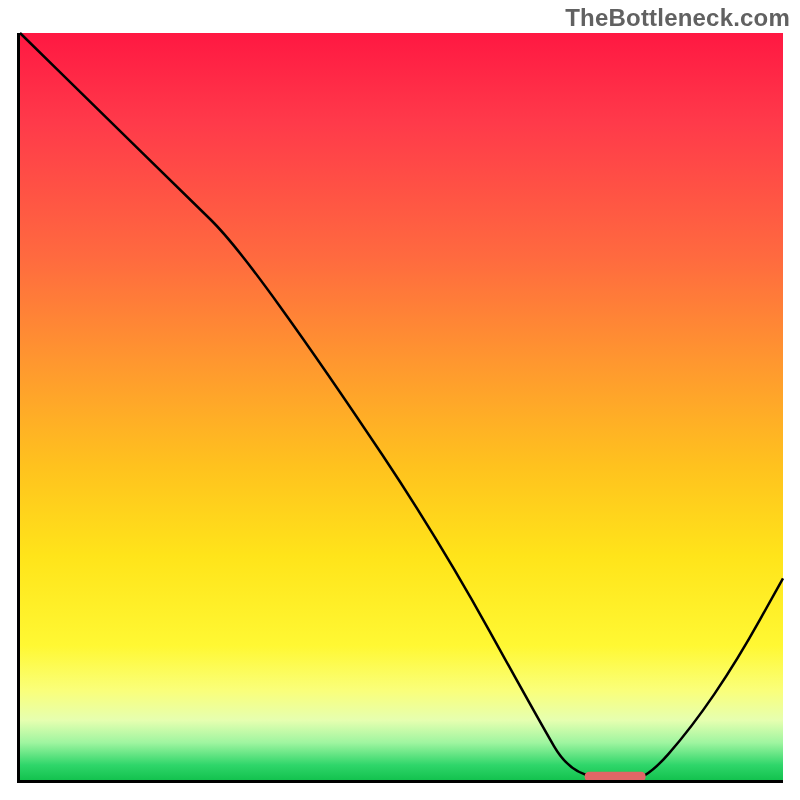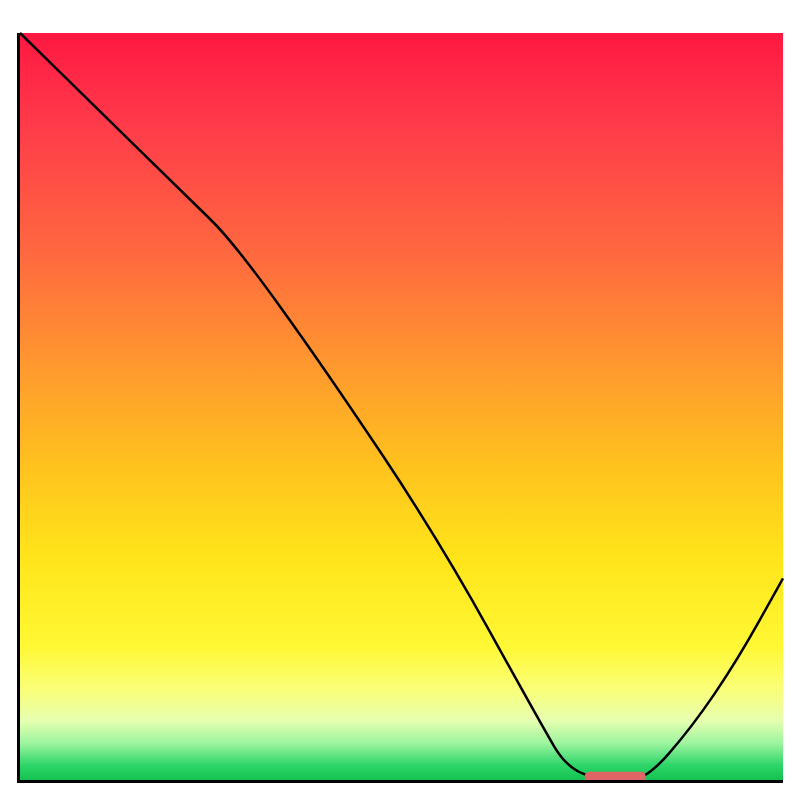--- a/index.html
+++ b/index.html
@@ -82,20 +82,21 @@
     width: 763px;
     height: 747px;
     z-index: 4;
   }
 </style>
 </head>
 <body>
 
 <div class="wrap">
 
+  <div class="watermark">TheBottleneck.com</div>
 
   <div class="plot">
     <div class="gradient"></div>
   </div>
 
   <svg class="curves" viewBox="0 0 100 100" preserveAspectRatio="none">
     <path d="M 0 0 Q 0 0 5 5 Q 10 10 16 16 Q 22 22 25 25 Q 28 28 34 36.5 Q 40 45 47.5 56.5 Q 55 68 61.5 80 Q 68 92 70 95.5 Q 72 99 75 99.5 Q 78 100 80 100 Q 82 100 85 96.5 Q 88 93 91 88.5 Q 94 84 97 78.5 T 100 73" fill="none" stroke="#000000" stroke-width="2.5" vector-effect="non-scaling-stroke" stroke-linejoin="round"></path>
   </svg>
 
   <svg class="marker" viewBox="0 0 100 100" preserveAspectRatio="none">

